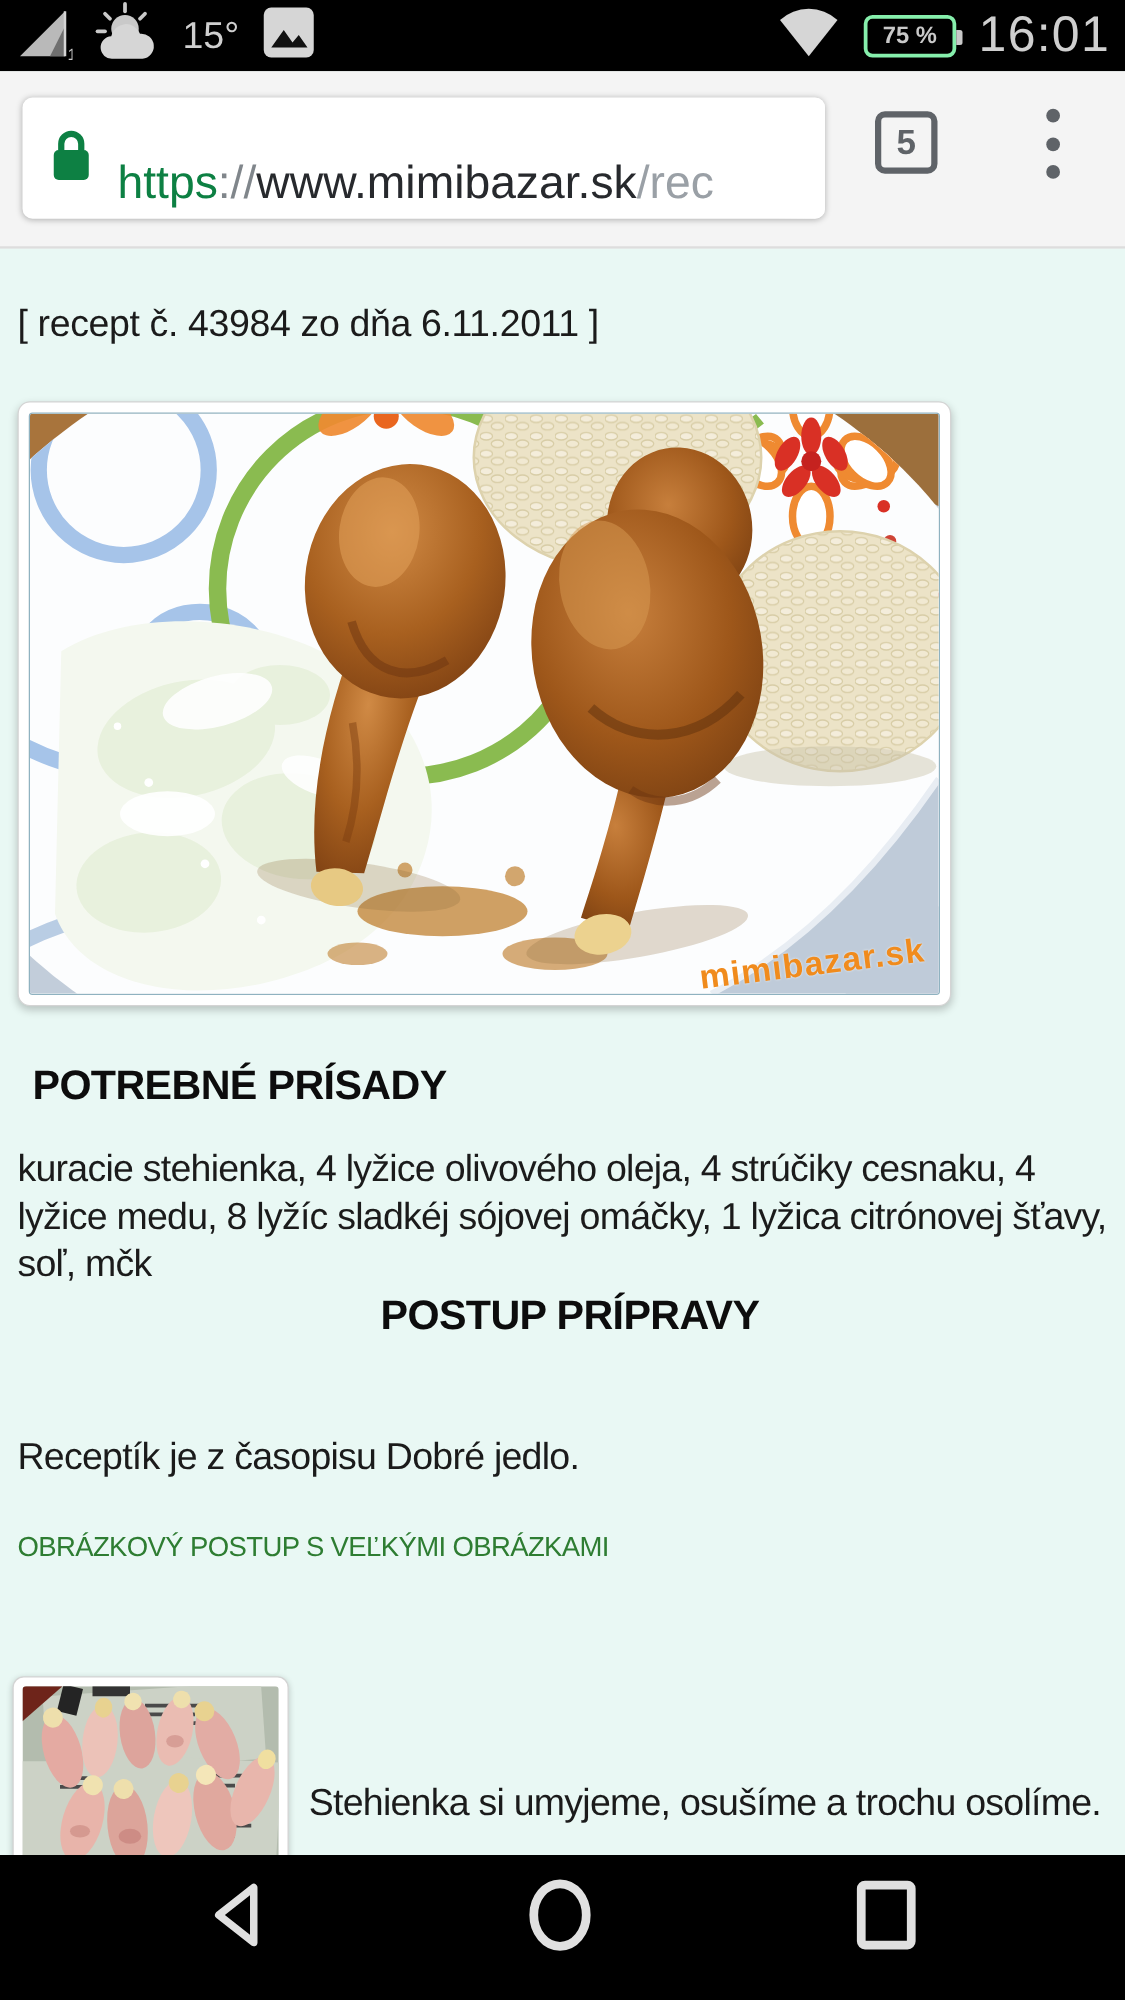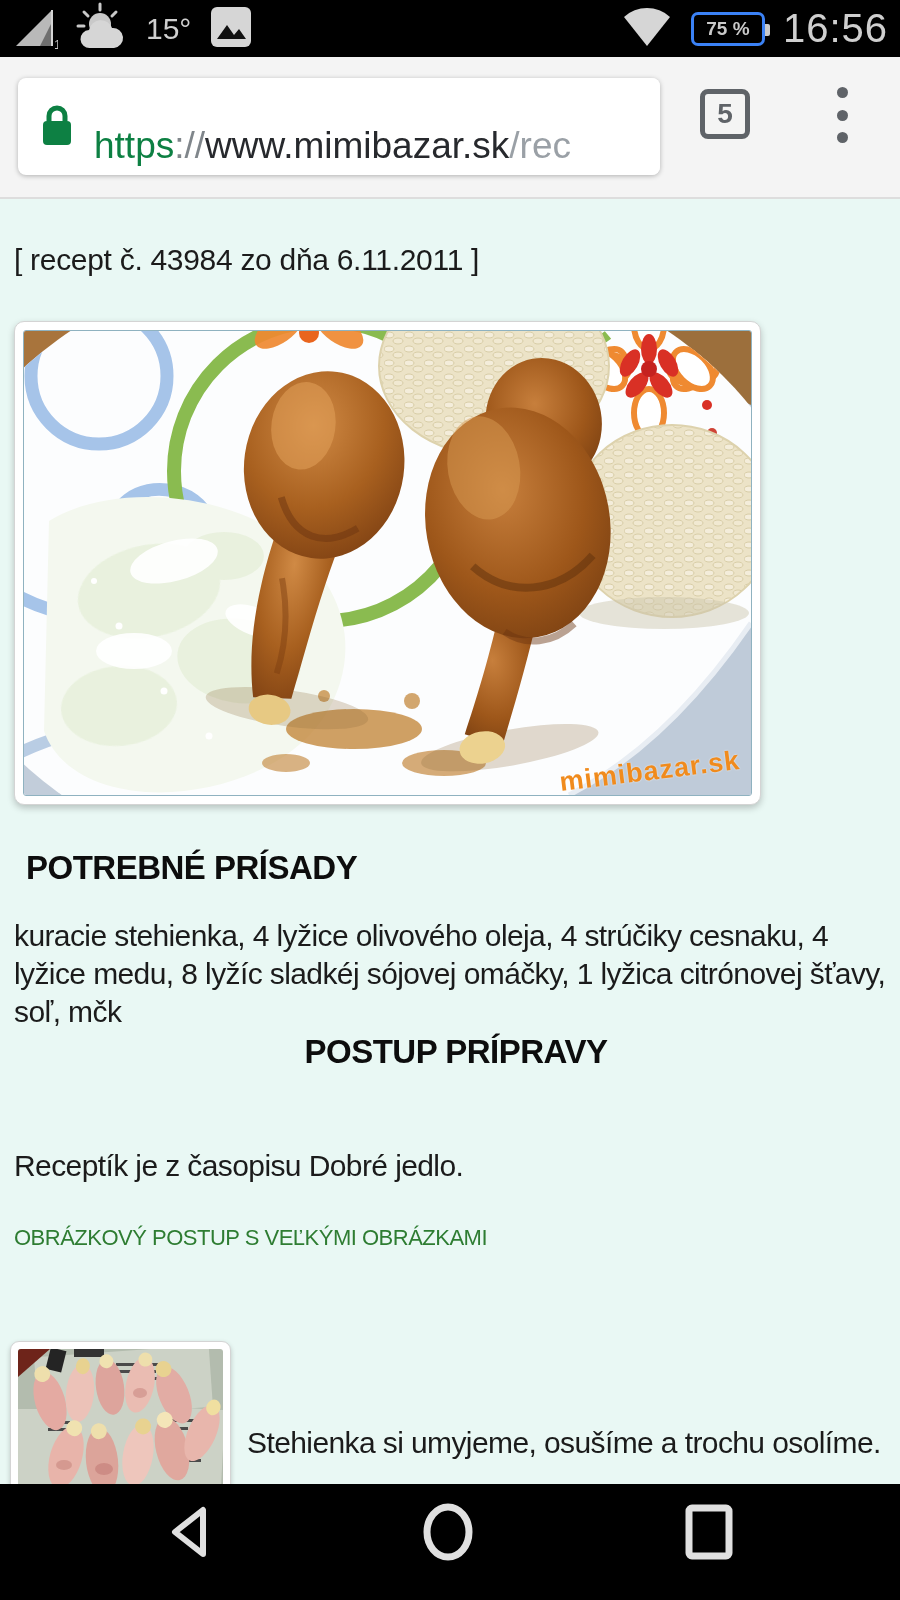--- a/index.html
+++ b/index.html
@@ -10,21 +10,21 @@
   }
   
   .status-bar{
     position:absolute;top:0;left:0;width:900px;height:57px;background:#000;
     display:flex;align-items:center;justify-content:space-between;padding:0 12px;
   }
   .sb-left,.sb-right{display:flex;align-items:center;gap:18px;}
   .sb-temp{color:#cfcfcf;font-size:30px;}
   .sb-time{color:#cfcfcf;font-size:40px;letter-spacing:1px;}
   .battery{
-    position:relative;width:74px;height:34px;border:3px solid #3b82f6;border-radius:7px;
+    position:relative;width:74px;height:34px;border:3px solid #86efac;border-radius:7px;
     display:flex;align-items:center;justify-content:center;color:#c9c9c9;font-size:19px;font-weight:bold;
   }
   .battery::after{
     content:"";position:absolute;right:-8px;top:9px;width:5px;height:12px;background:#c9c9c9;border-radius:0 2px 2px 0;
   }
   
   .toolbar{
     position:absolute;top:57px;left:0;width:900px;height:142px;background:var(--toolbar-background,#f4f4f4);
     border-bottom:2px solid #ddd;
   }
@@ -120,21 +120,21 @@
     </div>
     <div class="sb-right">
       <span>
         <svg width="52" height="44" viewBox="0 0 52 44">
           <path d="M3 12 A34 34 0 0 1 49 12 L26 41 Z" fill="#d6d6d6"></path>
         </svg>
       </span>
       <span class="battery">
         <span>75 %</span>
       </span>
-      <span class="sb-time">16:56</span>
+      <span class="sb-time">16:01</span>
     </div>
   </header>
 
   <div class="toolbar">
     <div class="omnibox">
       <span>
         <svg width="34" height="44" viewBox="0 0 34 44">
           <rect x="3" y="18" width="28" height="24" rx="4" fill="#0d8043"></rect>
           <path d="M9 18 v-5 a8 8 0 0 1 16 0 v5" fill="none" stroke="#0d8043" stroke-width="5"></path>
         </svg>

